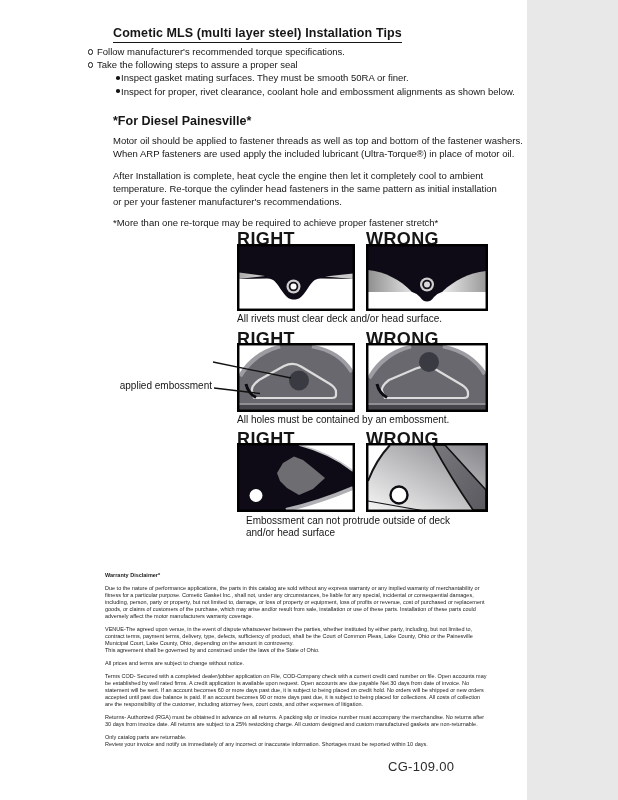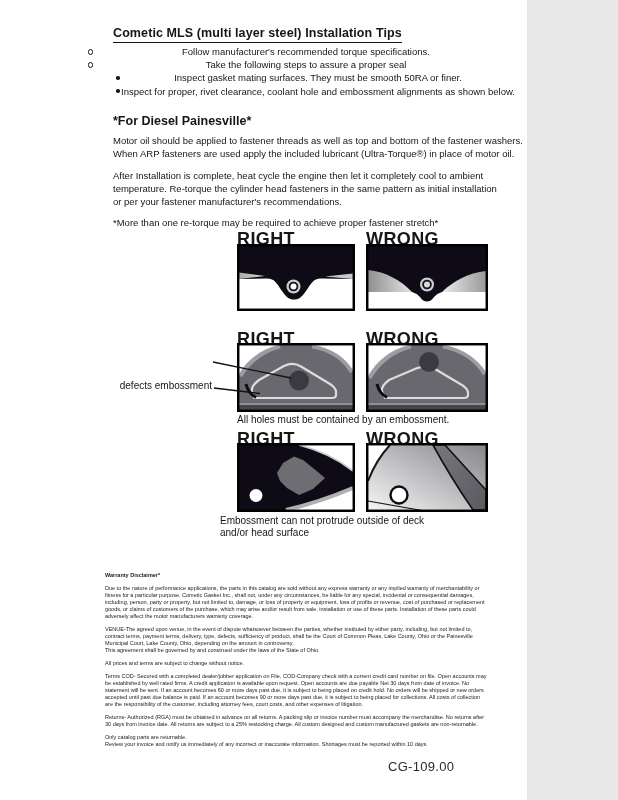--- a/index.html
+++ b/index.html
@@ -3,21 +3,21 @@
 <meta charset="utf-8">
 <style>
   html,body{margin:0;padding:0;background:#e8e8e8;}
   .page{position:relative;width:527px;height:800px;background:#ffffff;overflow:hidden;
         font-family:"Liberation Sans", sans-serif;color:#161616;}
   .abs{position:absolute;}
   
   .doc-title{left:113px;top:26px;font-size:12.5px;font-weight:bold;letter-spacing:.1px;
              border-bottom:1.6px solid #161616;padding-bottom:2px;display:inline-block;}
   
-  .bullets{left:88px;top:45px;font-size:9.5px;line-height:13.2px;white-space:nowrap;text-align:center;}
+  .bullets{left:88px;top:45px;font-size:9.5px;line-height:13.2px;white-space:nowrap;}
   .b-row{position:relative;padding-left:9px;}
   .sub{padding-left:33px;}
   .mark-open{position:absolute;left:0;top:4.2px;width:3.4px;height:3.4px;border:1px solid #161616;border-radius:50%;}
   .mark-dot{position:absolute;left:28px;top:4.6px;width:3.6px;height:3.6px;background:#161616;border-radius:50%;}
   
   .diesel{left:113px;top:115px;font-size:9.5px;line-height:12.9px;white-space:nowrap;}
   .diesel h3{margin:0 0 7px 0;font-size:12.5px;font-weight:bold;}
   .diesel .para{margin:0 0 9px 0;}
   
   .dlabel{width:118px;text-align:left;font-size:18px;font-weight:bold;letter-spacing:.4px;}
@@ -98,26 +98,27 @@
     <path d="M2,26 C20,28 34,36 45,47 L46,48 L2,48 Z" fill="url(#gw2)"></path>
     <path d="M120,27 C102,29 88,37 77,47 L76,48 L120,48 Z" fill="url(#gw3)"></path>
     <rect x="2" y="48" width="118" height="17" fill="#ffffff"></rect>
     <path d="M45,47.5 Q50,49 54,53 Q57,57.5 61,57.5 Q65,57.5 68,53 Q72,49 77,47.5 Z" fill="#0f0b16"></path>
     <circle cx="61" cy="40.5" r="7" fill="#cfcfcf"></circle>
     <circle cx="61" cy="40.5" r="4.8" fill="#14101c"></circle>
     <circle cx="61" cy="40.5" r="3" fill="#d9d9d9"></circle>
     <rect x="1.2" y="1.2" width="119.6" height="64.6" fill="none" stroke="#000000" stroke-width="2.5"></rect>
   </svg>
 
+  <div class="abs caption" style="left:237px;top:313px">All rivets must clear deck and/or head surface.</div>
 
   <div class="abs dlabel" style="left:237px;top:329px">RIGHT</div>
   <div class="abs dlabel r" style="left:366px;top:329px">WRONG</div>
 
   <div class="abs ann" style="left:82px;top:381px">
-    <div>defects embossment</div>
+    <div>applied embossment</div>
   </div>
 
   <svg class="abs diag" style="left:237px;top:343px" width="118" height="69" viewBox="0 0 118 69">
     <rect x="0" y="0" width="118" height="69" fill="#68686e"></rect>
     <path d="M43,3 Q17,10 3,33" stroke="#9c9ca2" stroke-width="4.5" fill="none"></path>
     <path d="M2,2 L41,2 Q15,9 2,31 Z" fill="#ffffff"></path>
     <path d="M75,3 Q103,8 115,29" stroke="#9c9ca2" stroke-width="4.5" fill="none"></path>
     <path d="M77,2 L116,2 L116,27 Q103,7 77,2 Z" fill="#ffffff"></path>
     <path d="M17,55 L15,48 Q14,43 22,37 L47,23 Q56,18.5 64,23.5 L93,41 Q99,45 99,49 L99,52 Q99,55 95,55 L21,55 Q17,55 17,55 Z" stroke="#dcdcdc" stroke-width="2.2" fill="none" stroke-linejoin="round"></path>
     <path d="M9,41 Q11,50 19,54.5" stroke="#0c0c12" stroke-width="3" fill="none"></path>
@@ -174,21 +175,21 @@
     </defs>
     <rect x="0" y="0" width="122" height="69" fill="#ffffff"></rect>
     <path d="M24,2 L120,2 L120,67 L2,67 L2,38 Q10,17 24,2 Z" fill="url(#g3)"></path>
     <path d="M24,2 Q10,17 2,38" stroke="#15151a" stroke-width="2" fill="none"></path>
     <path d="M67,2 Q85,35 107,67 L120,67 L120,47 Q100,25 79,2 Z" fill="url(#g4)" stroke="#111111" stroke-width="1.6"></path>
     <path d="M2,58 Q30,63 56,67.5" stroke="#15151a" stroke-width="1.2" fill="none"></path>
     <circle cx="33" cy="52" r="8.5" fill="#ffffff" stroke="#0c0c12" stroke-width="2.4"></circle>
     <rect x="1.2" y="1.2" width="119.6" height="66.6" fill="none" stroke="#000000" stroke-width="2.5"></rect>
   </svg>
 
-  <div class="abs caption" style="left:220px;top:515px">
+  <div class="abs caption" style="left:246px;top:515px">
     <div>Embossment can not protrude outside of deck</div>
     <div>and/or head surface</div>
   </div>
 
   <div class="abs warranty">
     <div class="wh">Warranty Disclaimer*</div>
     <div class="blk">
       <div>Due to the nature of performance applications, the parts in this catalog are sold without any express warranty or any implied warranty of merchantability or</div>
       <div>fitness for a particular purpose.  Cometic Gasket Inc., shall not, under any circumstances, be liable for any special, incidental or consequential damages,</div>
       <div>including, person, party or property, but not limited to, damage, or loss of property or equipment, loss of profits or revenue, cost of purchased or replacement</div>

